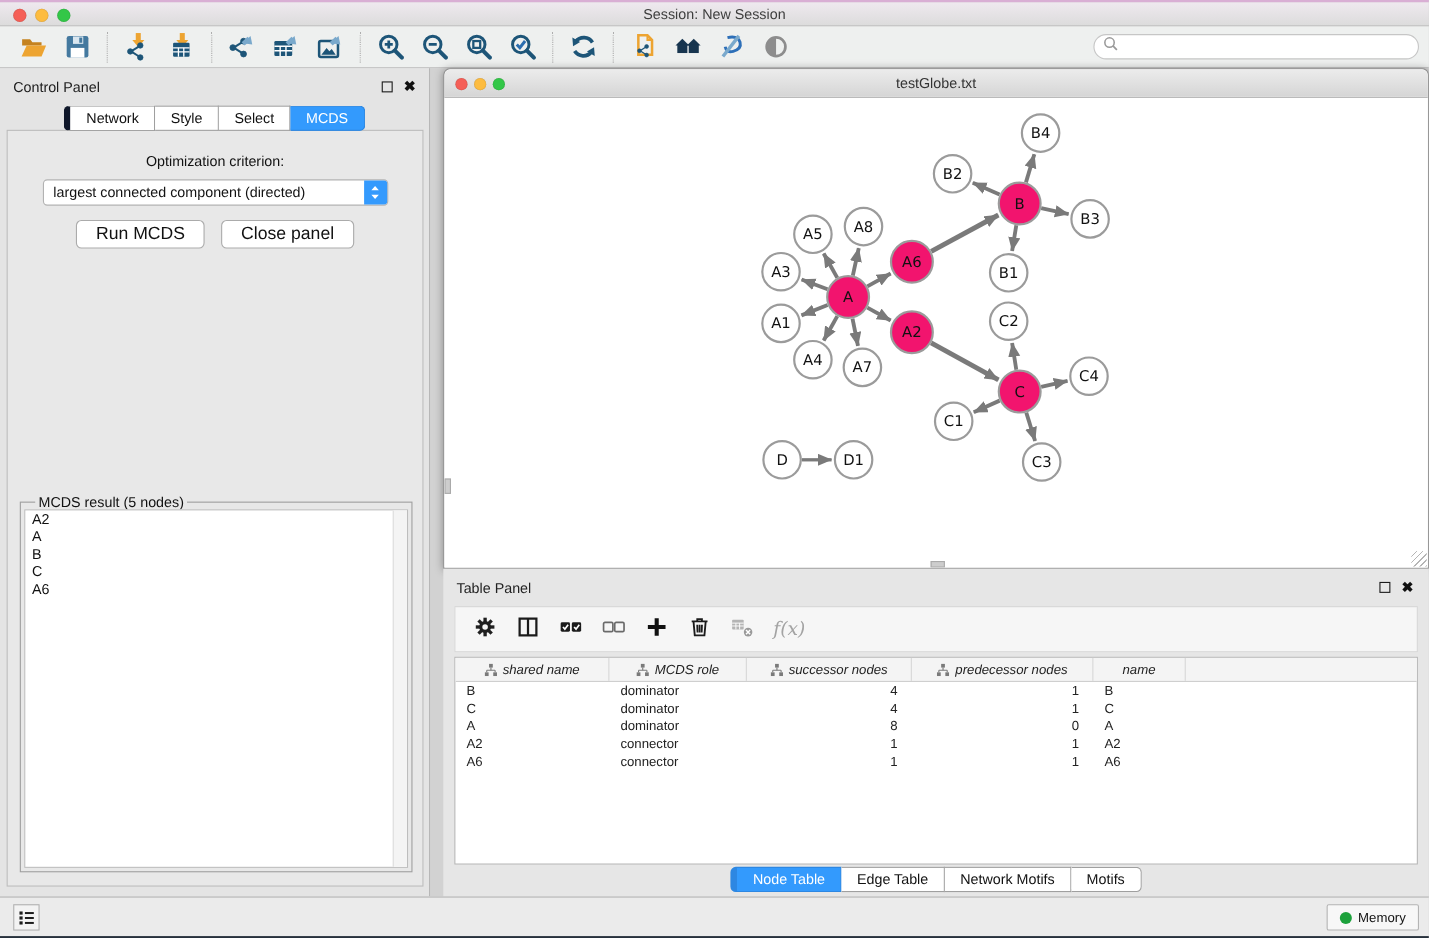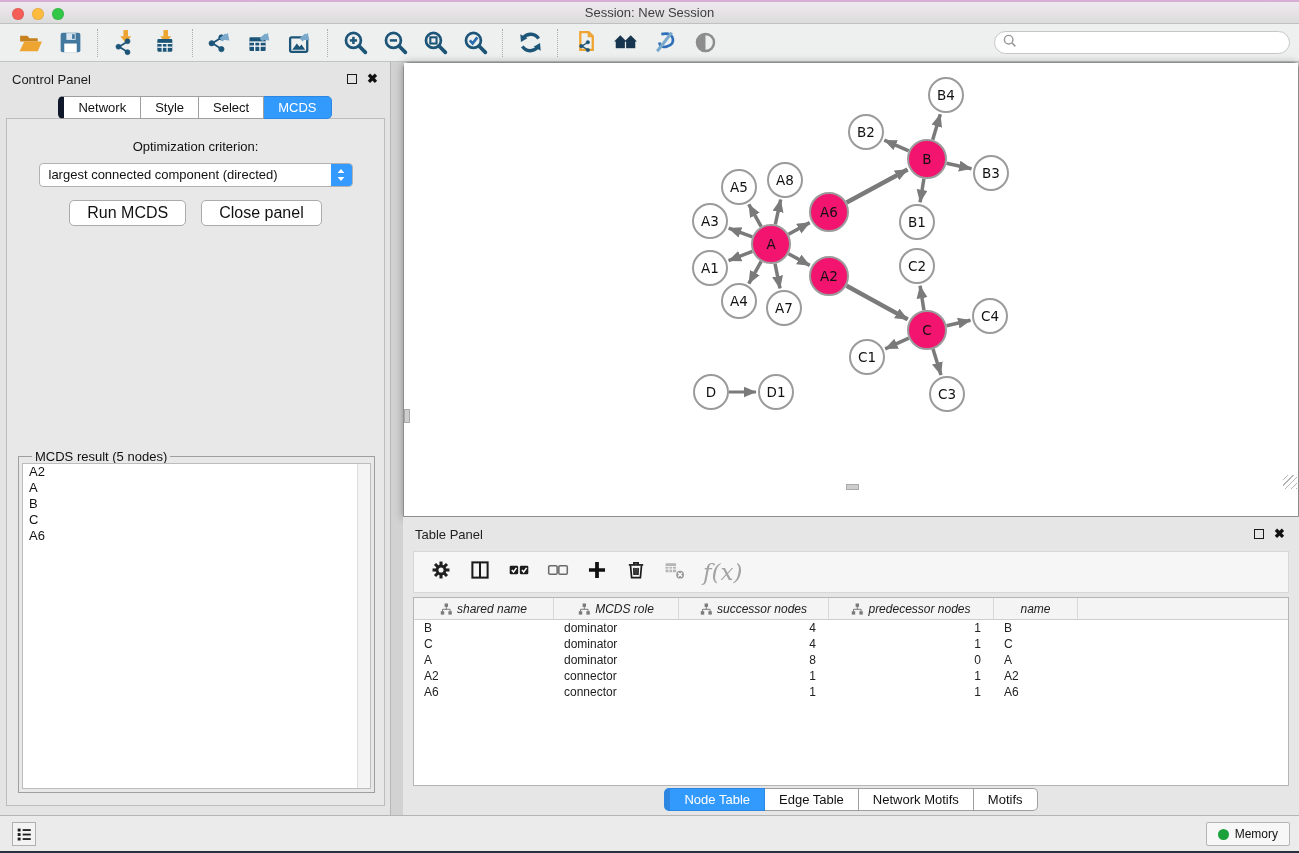--- a/index.html
+++ b/index.html
@@ -73,21 +73,21 @@
   .resize-grip { position:absolute; right:1px; bottom:1px; width:14px; height:14px;
     background:repeating-linear-gradient(135deg, transparent 0 3px, #b5b5b5 3px 4px); }
 
   
   .table-panel { position:absolute; left:403px; top:517px; width:896px; height:298px; background:#e6e6e6; }
   .tp-head { height:28px; display:flex; align-items:center; padding:6px 14px 0 12px; }
   .tp-head .ptitle { font-size:13px; }
   .tp-head .picons { margin-left:auto; display:flex; align-items:center; gap:10px; }
   .tp-toolbar { margin:6px 10px 0 10px; height:42px; background:#f6f6f6; border:1px solid #d7d7d7;
     display:flex; align-items:center; gap:17px; padding-left:16px; }
-  .fx { font-family:"DejaVu Serif", serif; font-style:italic; font-size:23px; color:#a3a3a3; }
+  .fx { font-family:"DejaVu Serif", serif; font-style:italic; font-size:17px; color:#a3a3a3; }
   .tp-table { margin:4px 10px 0 10px; height:189px; background:#fff; border:1px solid #b5b5b5; overflow:hidden; font-size:12px; }
   .t-row { display:grid; grid-template-columns:140px 125px 150px 165px 84px auto; }
   .t-head { background:#f4f4f4; border-bottom:1px solid #cfcfcf; height:22px; }
   .t-head .t-cell { display:flex; align-items:center; justify-content:center; gap:5px;
     border-right:1px solid #d8d8d8; font-size:12px; color:#222;font-style:italic; }
   .t-head .t-cell:last-child { border-right:none; }
   .t-body .t-cell { height:16px; line-height:16px; }
   .c-left  { padding-left:10px; text-align:left; }
   .c-right { padding-right:13px; text-align:right; }
   .tp-tabs { position:absolute; left:0; bottom:4px; width:100%; }
@@ -333,20 +333,28 @@
           <div class="mcds-item">A</div>
           <div class="mcds-item">B</div>
           <div class="mcds-item">C</div>
           <div class="mcds-item">A6</div>
         </div>
     </div>
   </div>
 </div>
 
 <div class="network-window">
+  <div class="nw-titlebar">
+    <div class="nw-lights">
+      <div class="light red"></div>
+      <div class="light yellow"></div>
+      <div class="light green"></div>
+    </div>
+    <div class="nw-title">testGlobe.txt</div>
+  </div>
   <div class="nw-canvas">
     <svg id="graph-svg" width="894" height="427">
         <defs>
           <marker id="arrow" markerUnits="userSpaceOnUse" markerWidth="14" markerHeight="12" refX="12.5" refY="5.5" orient="auto">
             <path d="M0 0 L13 5.5 L0 11 Z" fill="#7a7a7a"></path>
           </marker>
         </defs>
         <line x1="357.2" y1="163.6" x2="344.8" y2="141.4" stroke="#7a7a7a" stroke-width="3.5" marker-end="url(#arrow)"></line>
         <line x1="371.3" y1="161.5" x2="376.7" y2="136.5" stroke="#7a7a7a" stroke-width="3.5" marker-end="url(#arrow)"></line>
         <line x1="348.3" y1="173.9" x2="324.7" y2="165.1" stroke="#7a7a7a" stroke-width="3.5" marker-end="url(#arrow)"></line>

